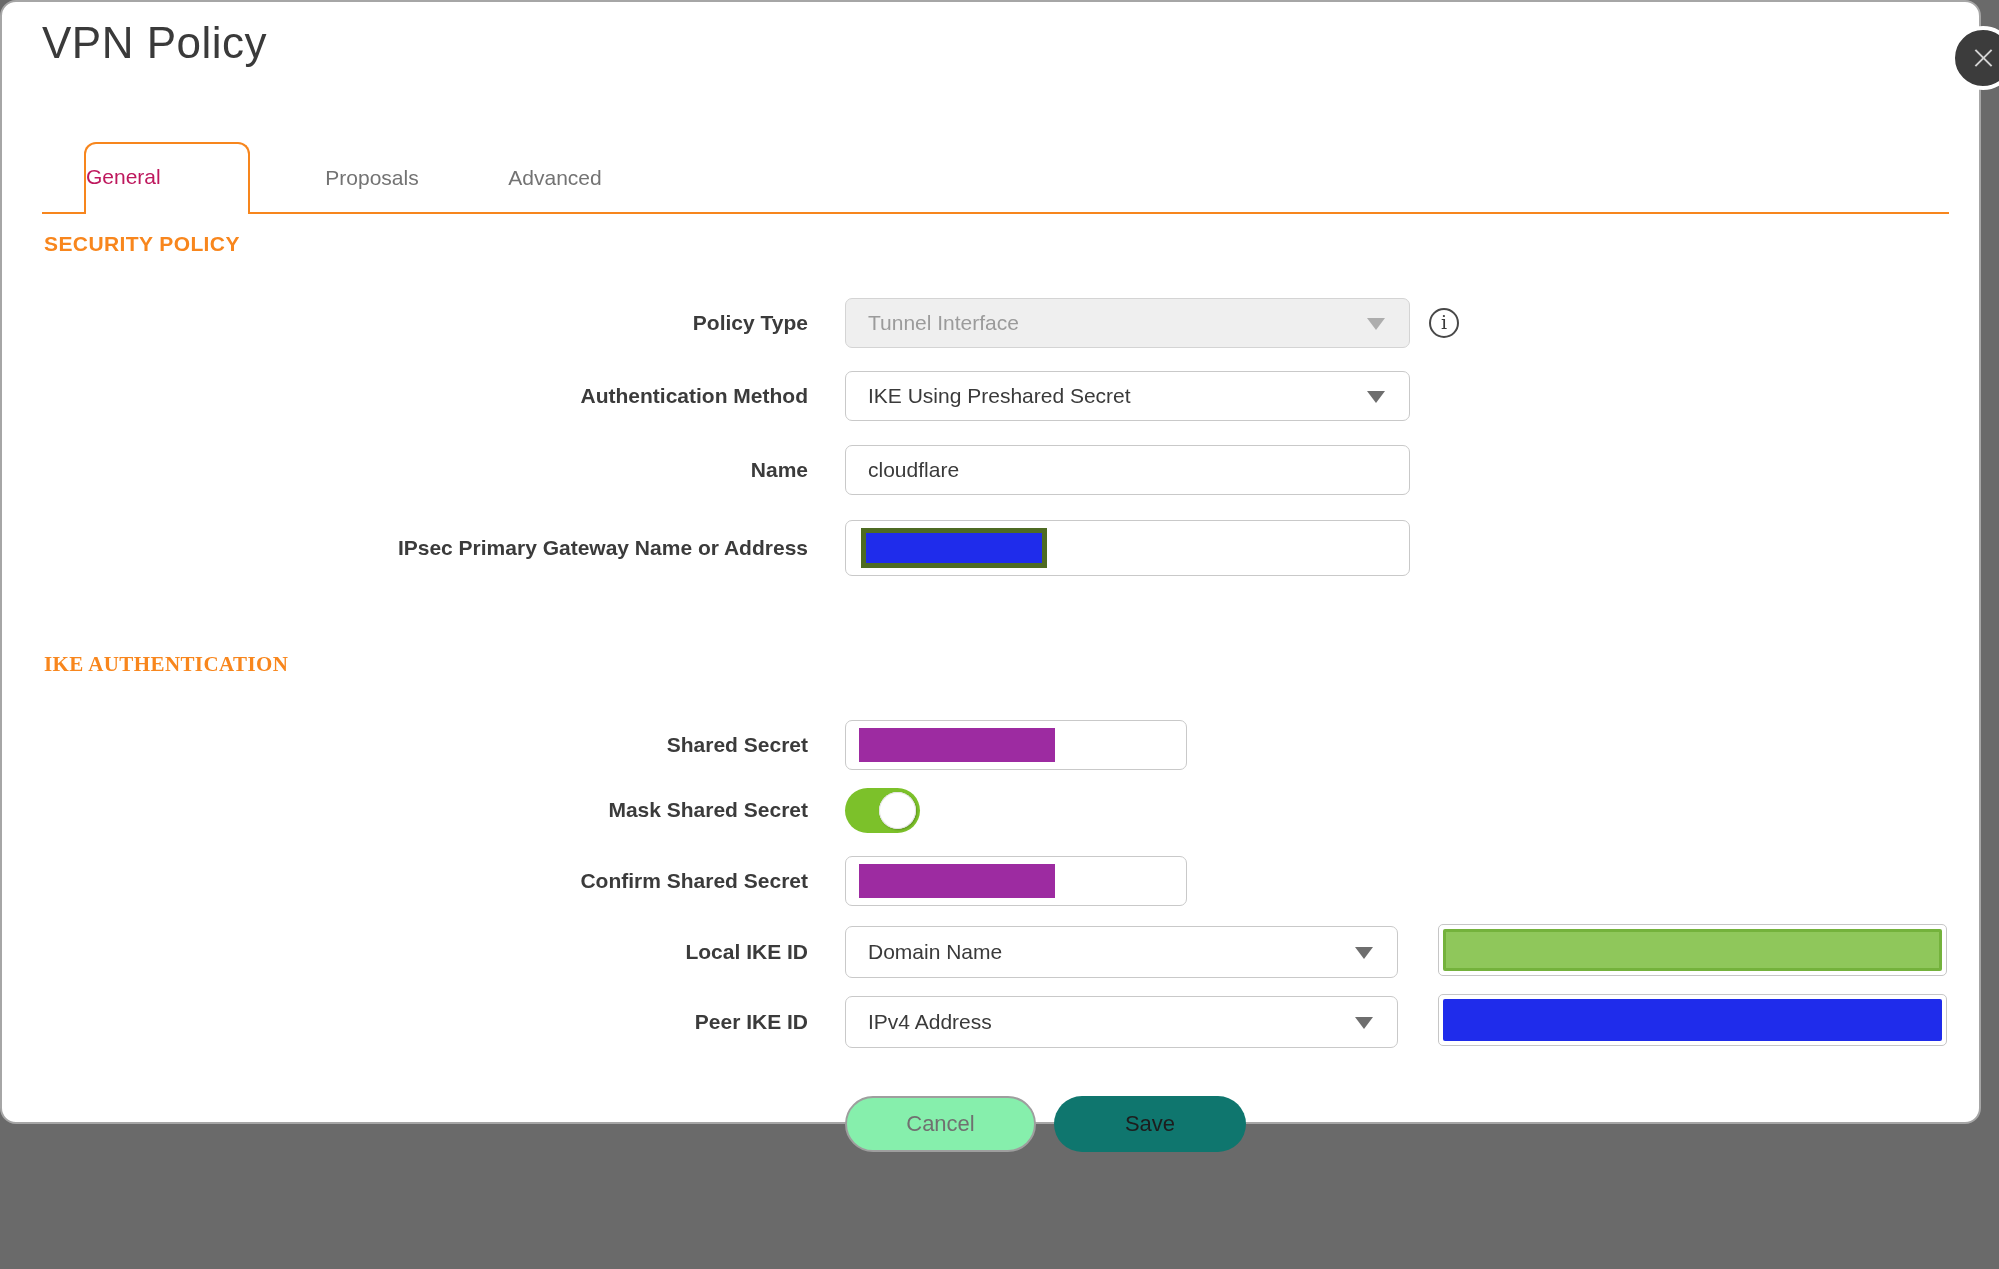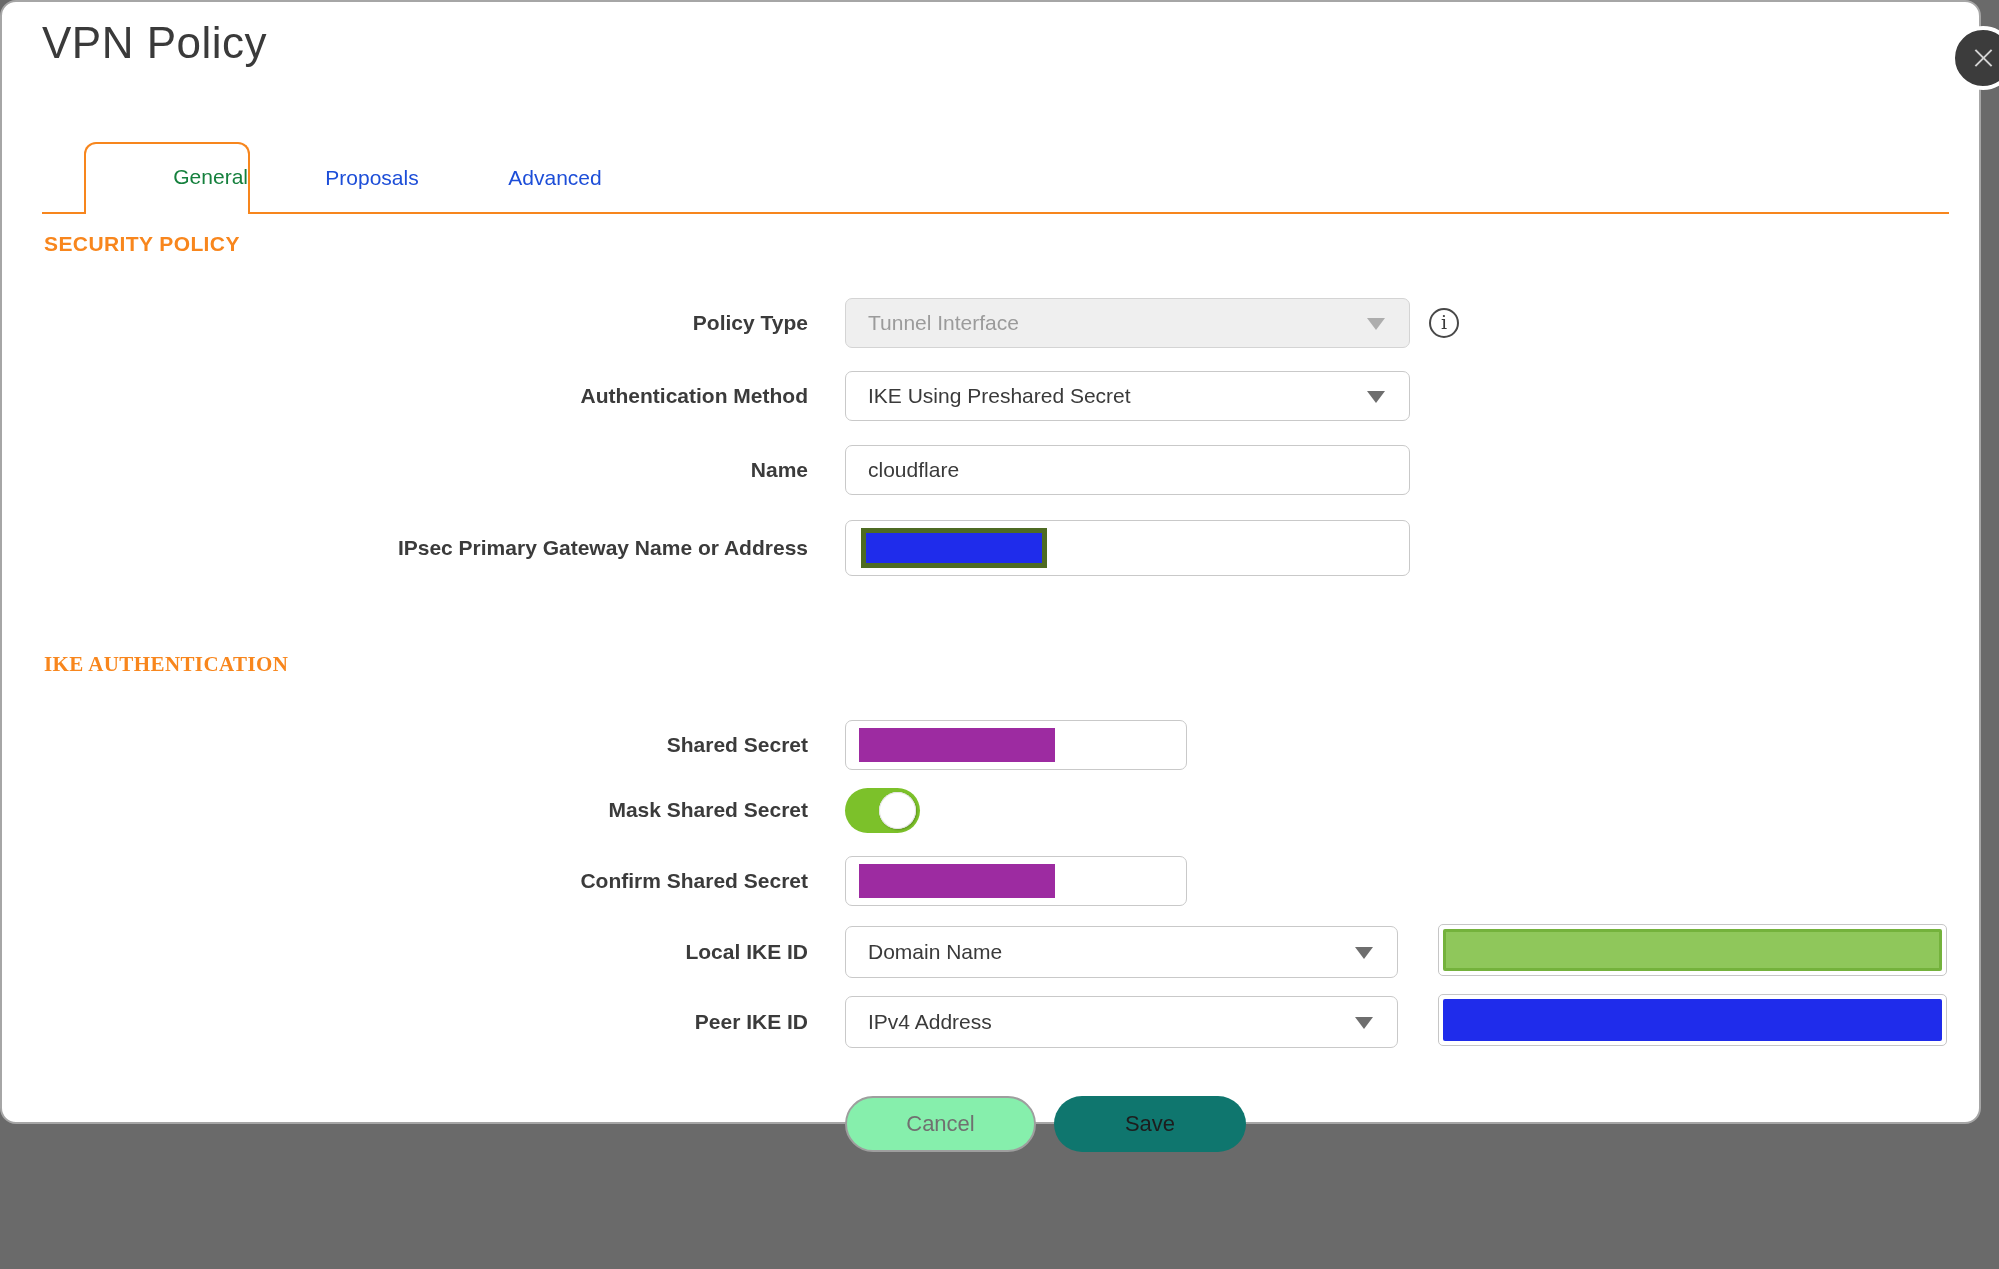--- a/index.html
+++ b/index.html
@@ -32,25 +32,25 @@
 
   
   .tab-underline{
     position:absolute;left:40px;top:210px;width:1907px;height:2px;
     background:#F7861D;z-index:1;
   }
   .tab-active{
     position:absolute;left:82px;top:140px;width:166px;height:72px;
     background:#FFFFFF;border:2px solid #F7861D;border-bottom:none;
     border-radius:12px 12px 0 0;box-sizing:border-box;z-index:2;
-    text-align:right;line-height:66px;font-size:21px;color:#15803d;cursor:pointer;
+    text-align:left;line-height:66px;font-size:21px;color:#be185d;cursor:pointer;
   }
   .tab-inactive{
     position:absolute;top:140px;height:72px;line-height:72px;
-    font-size:21px;color:#1d4ed8;text-align:center;cursor:pointer;z-index:2;
+    font-size:21px;color:#737373;text-align:center;cursor:pointer;z-index:2;
   }
   .tab-proposals{left:300px;width:140px;}
   .tab-advanced{left:488px;width:130px;}
 
   .section-heading{
     position:absolute;left:42px;font-size:21px;font-weight:bold;color:#F8861D;
     letter-spacing:0.4px;
   }
   .sec-security{top:230px;}
   .sec-ike{top:650px;font-family:Liberation Serif, serif;}

